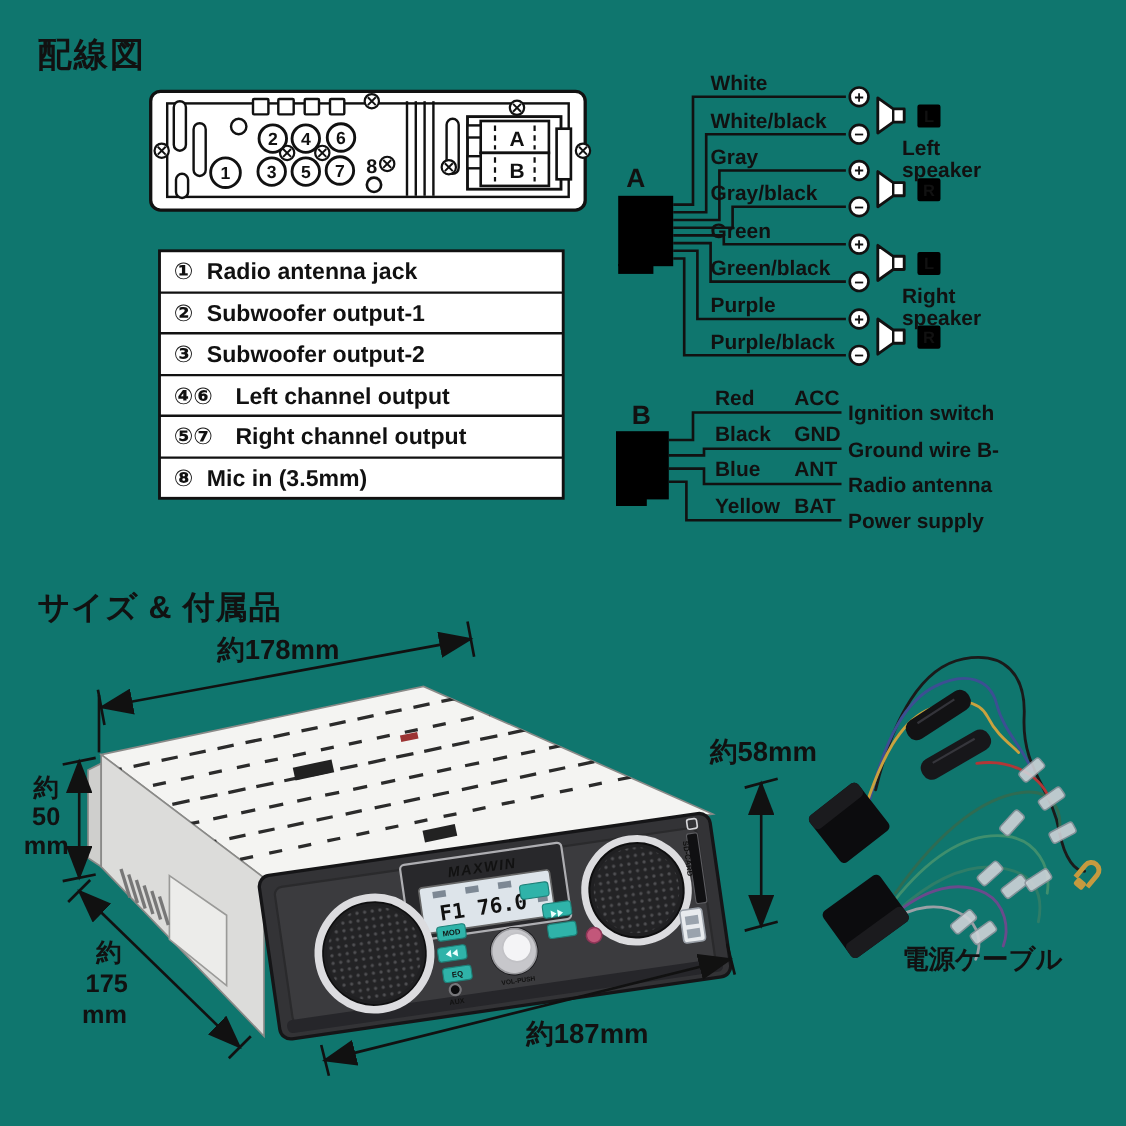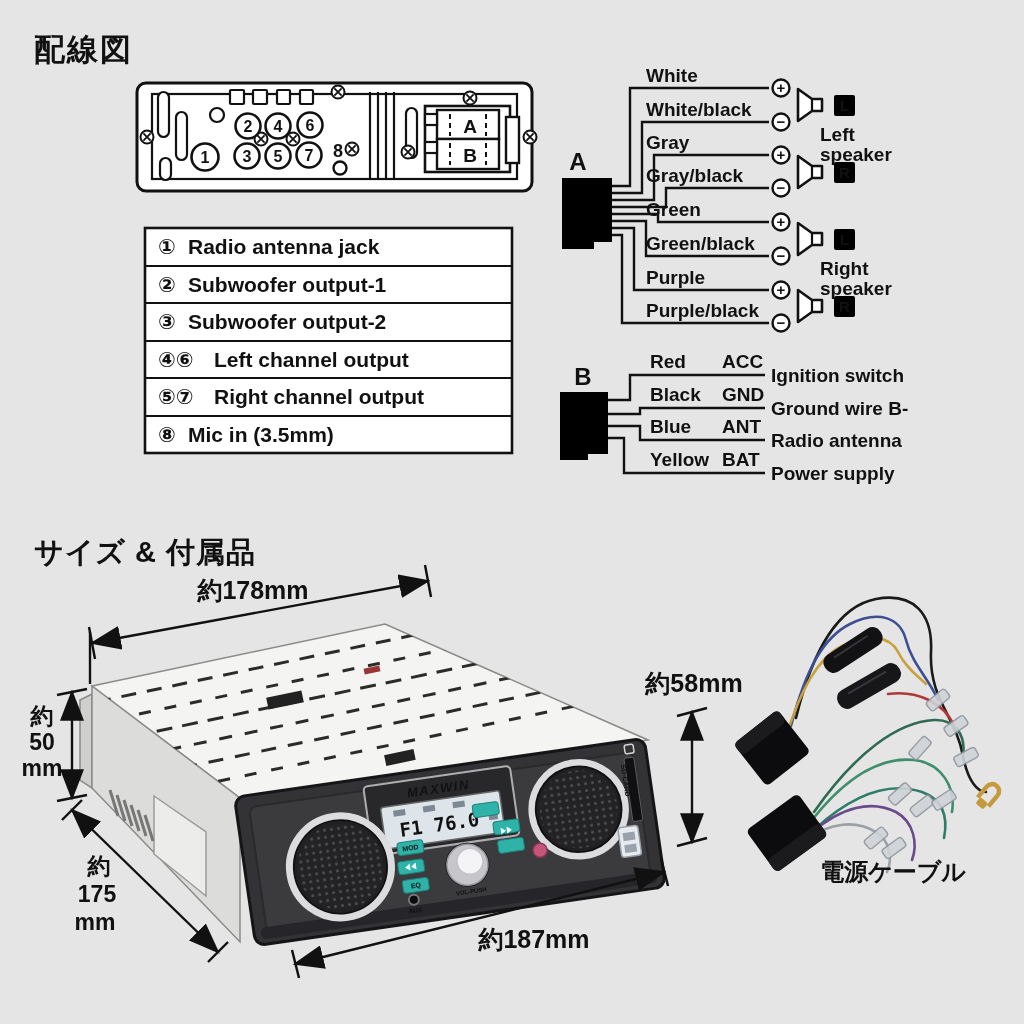--- a/index.html
+++ b/index.html
@@ -1,16 +1,16 @@
 <!DOCTYPE html>
 <html><head>
 <meta charset="utf-8">
 <style>
   html,body{margin:0;padding:0;background:#ffffff;}
-  .stage{position:relative;width:1024px;height:1024px;background:#e5e5e5;overflow:hidden;}
+  .stage{position:relative;width:1024px;height:1024px;background:#0f766e;overflow:hidden;}
   text{font-family:"Liberation Sans","DejaVu Sans",sans-serif;fill:#111;}
   .b{font-weight:bold;}
   .it{font-style:italic;}
   .mono{font-family:"DejaVu Sans Mono","Liberation Mono",monospace;}
   .ln{stroke:#111;fill:none;}
   .dim{stroke:#111;stroke-width:2.4;fill:none;}
   .tick{stroke:#111;stroke-width:2.4;}
   .wire{stroke:#111;stroke-width:2.6;fill:none;}
 </style>
 </head>

